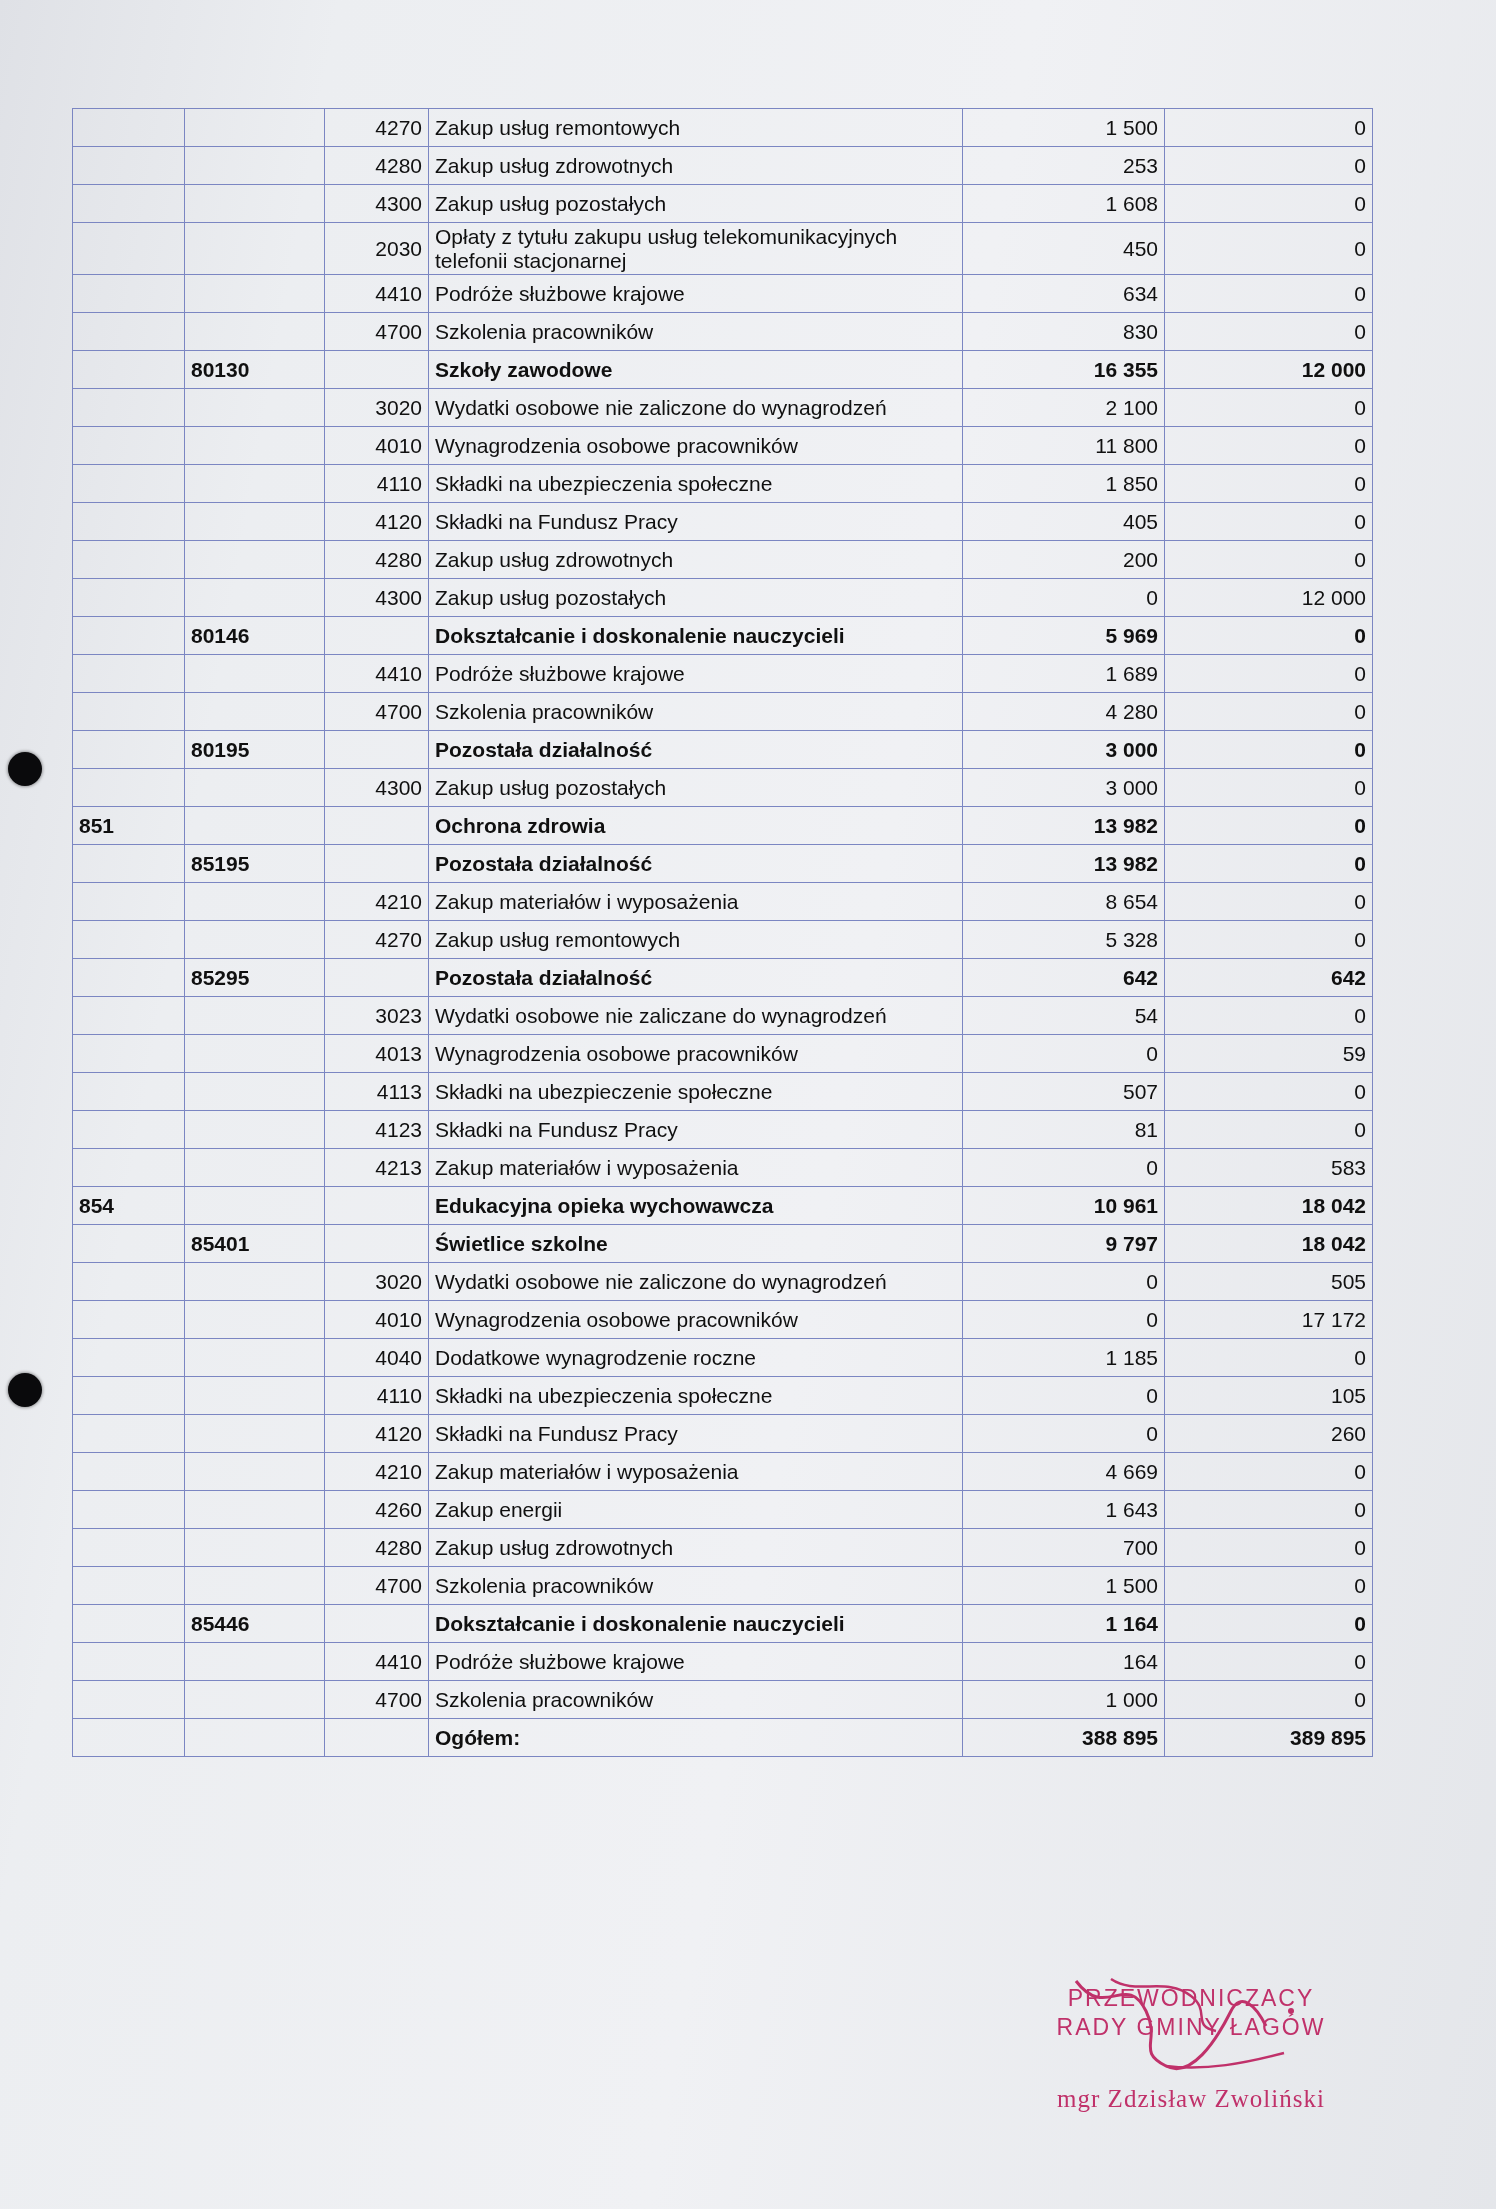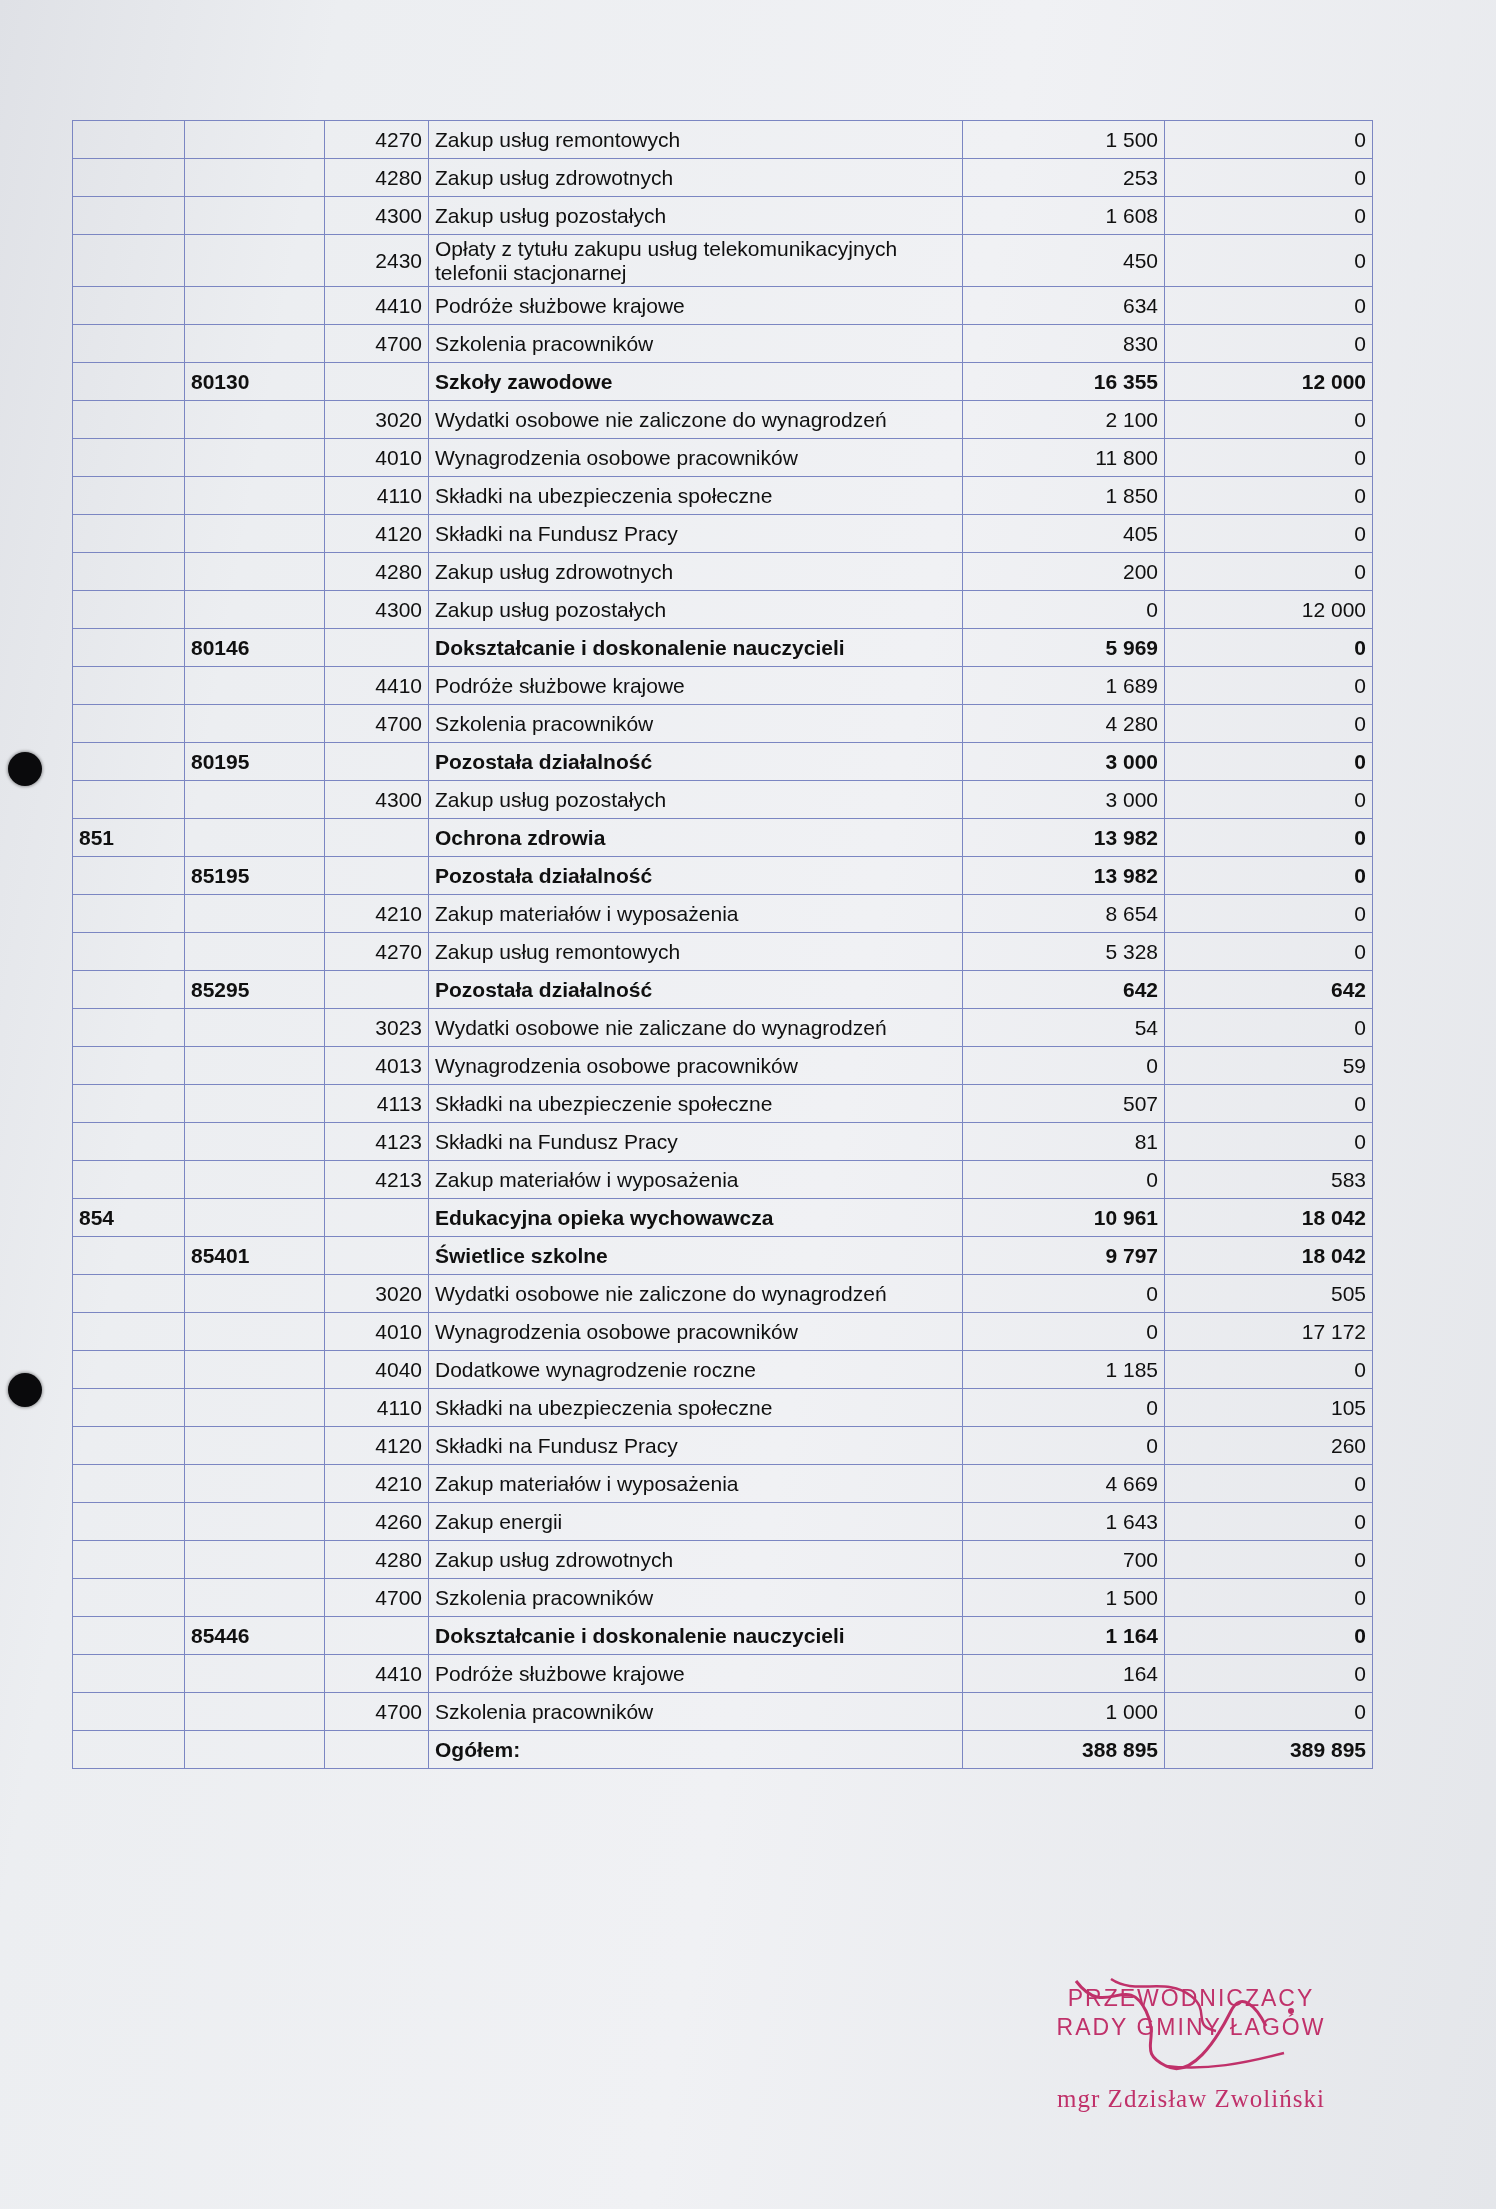--- a/index.html
+++ b/index.html
@@ -33,21 +33,21 @@
     border-radius: 50%;
     background: #0a0a0c;
     box-shadow: 0 0 3px 1px rgba(0,0,0,0.35);
   }
   #hole1 { left: 8px; top: 752px; }
   #hole2 { left: 8px; top: 1373px; }
 
   .table-wrap {
     position: absolute;
     left: 72px;
-    top: 120px;
+    top: 108px;
     width: 1300px;
   }
   table.budget {
     border-collapse: collapse;
     width: 1300px;
     table-layout: fixed;
     font-size: 21px;
     color: #101010;
   }
   table.budget td {
@@ -150,21 +150,21 @@
             <td class="dzial"></td>
             <td class="rozdzial"></td>
             <td class="par">4300</td>
             <td class="name indent">Zakup usług pozostałych</td>
             <td class="num">1 608</td>
             <td class="num">0</td>
           </tr>
           <tr>
             <td class="dzial"></td>
             <td class="rozdzial tall-mid"></td>
-            <td class="par tall-mid">2430</td>
+            <td class="par tall-mid">2030</td>
             <td class="name tall">Opłaty z tytułu zakupu usług telekomunikacyjnych telefonii stacjonarnej</td>
             <td class="num tall-mid">450</td>
             <td class="num tall-mid">0</td>
           </tr>
           <tr>
             <td class="dzial"></td>
             <td class="rozdzial"></td>
             <td class="par">4410</td>
             <td class="name indent">Podróże służbowe krajowe</td>
             <td class="num">634</td>

